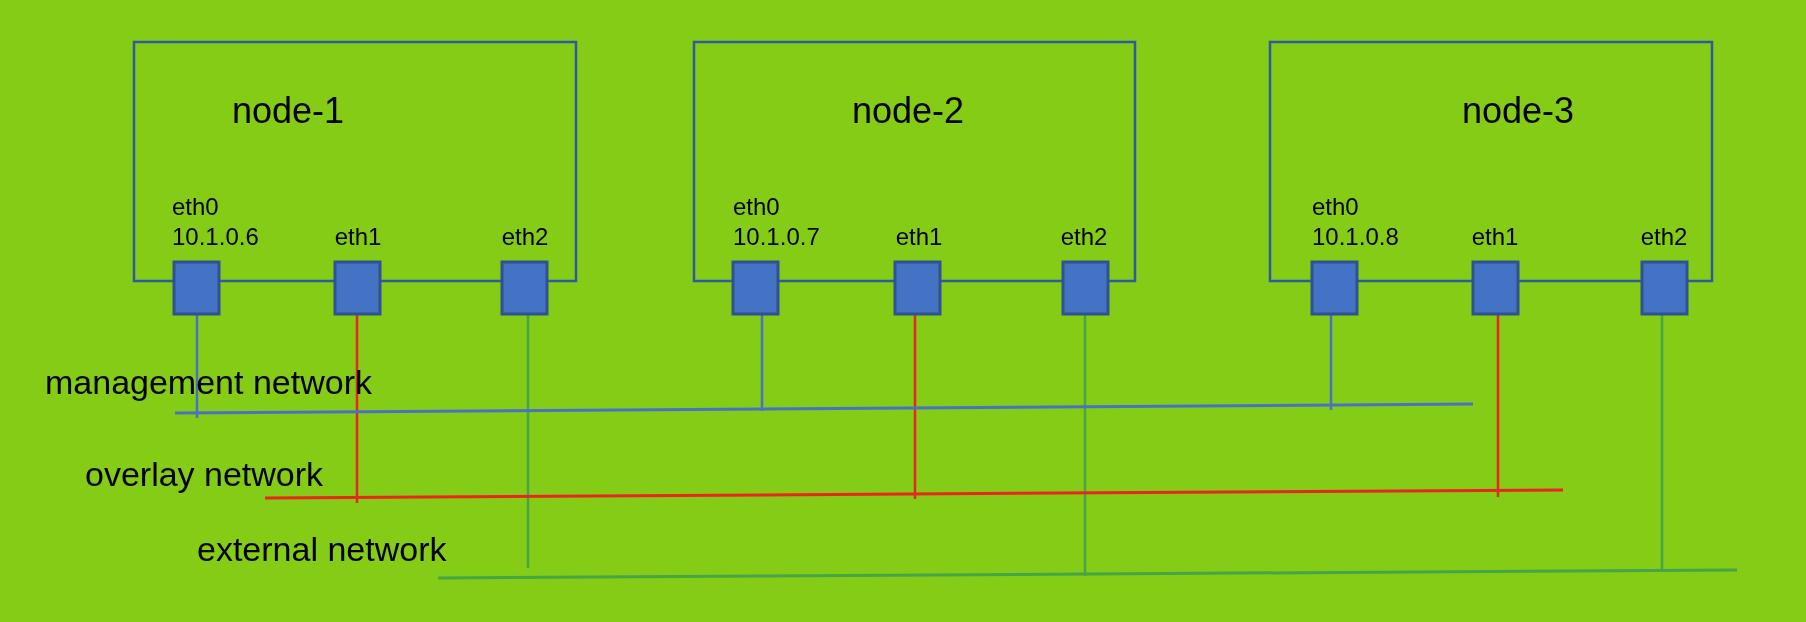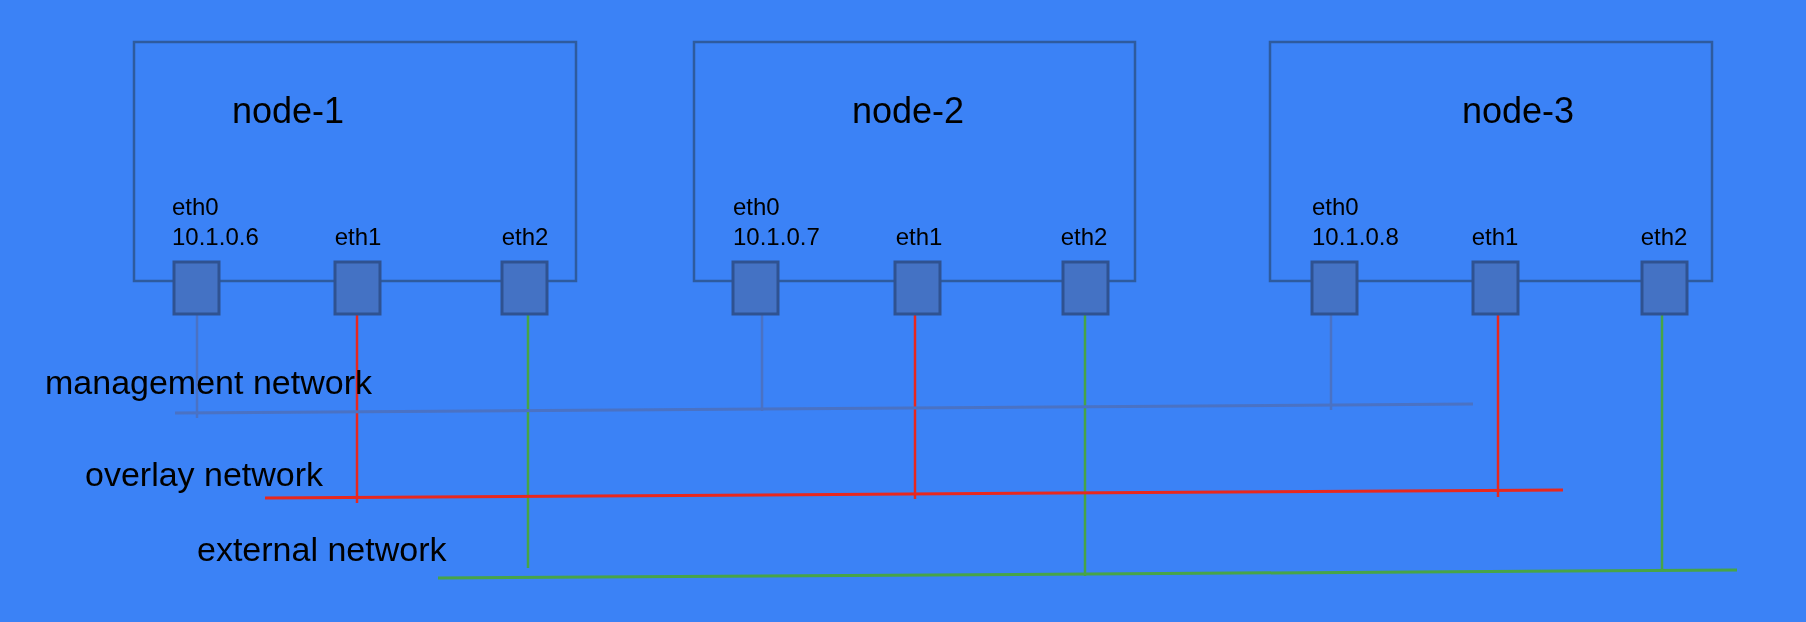--- a/index.html
+++ b/index.html
@@ -4,21 +4,21 @@
 <style>
   html, body {
     margin: 0;
     padding: 0;
     background: #ffffff;
   }
   .stage {
     position: relative;
     width: 1806px;
     height: 622px;
-    background: #3b82f6;
+    background: #84cc16;
     overflow: hidden;
   }
   svg {
     display: block;
     font-family: "Liberation Sans", sans-serif;
   }
   text {
     fill: #000000;
   }
   .node-title   { font-size: 36px; }

